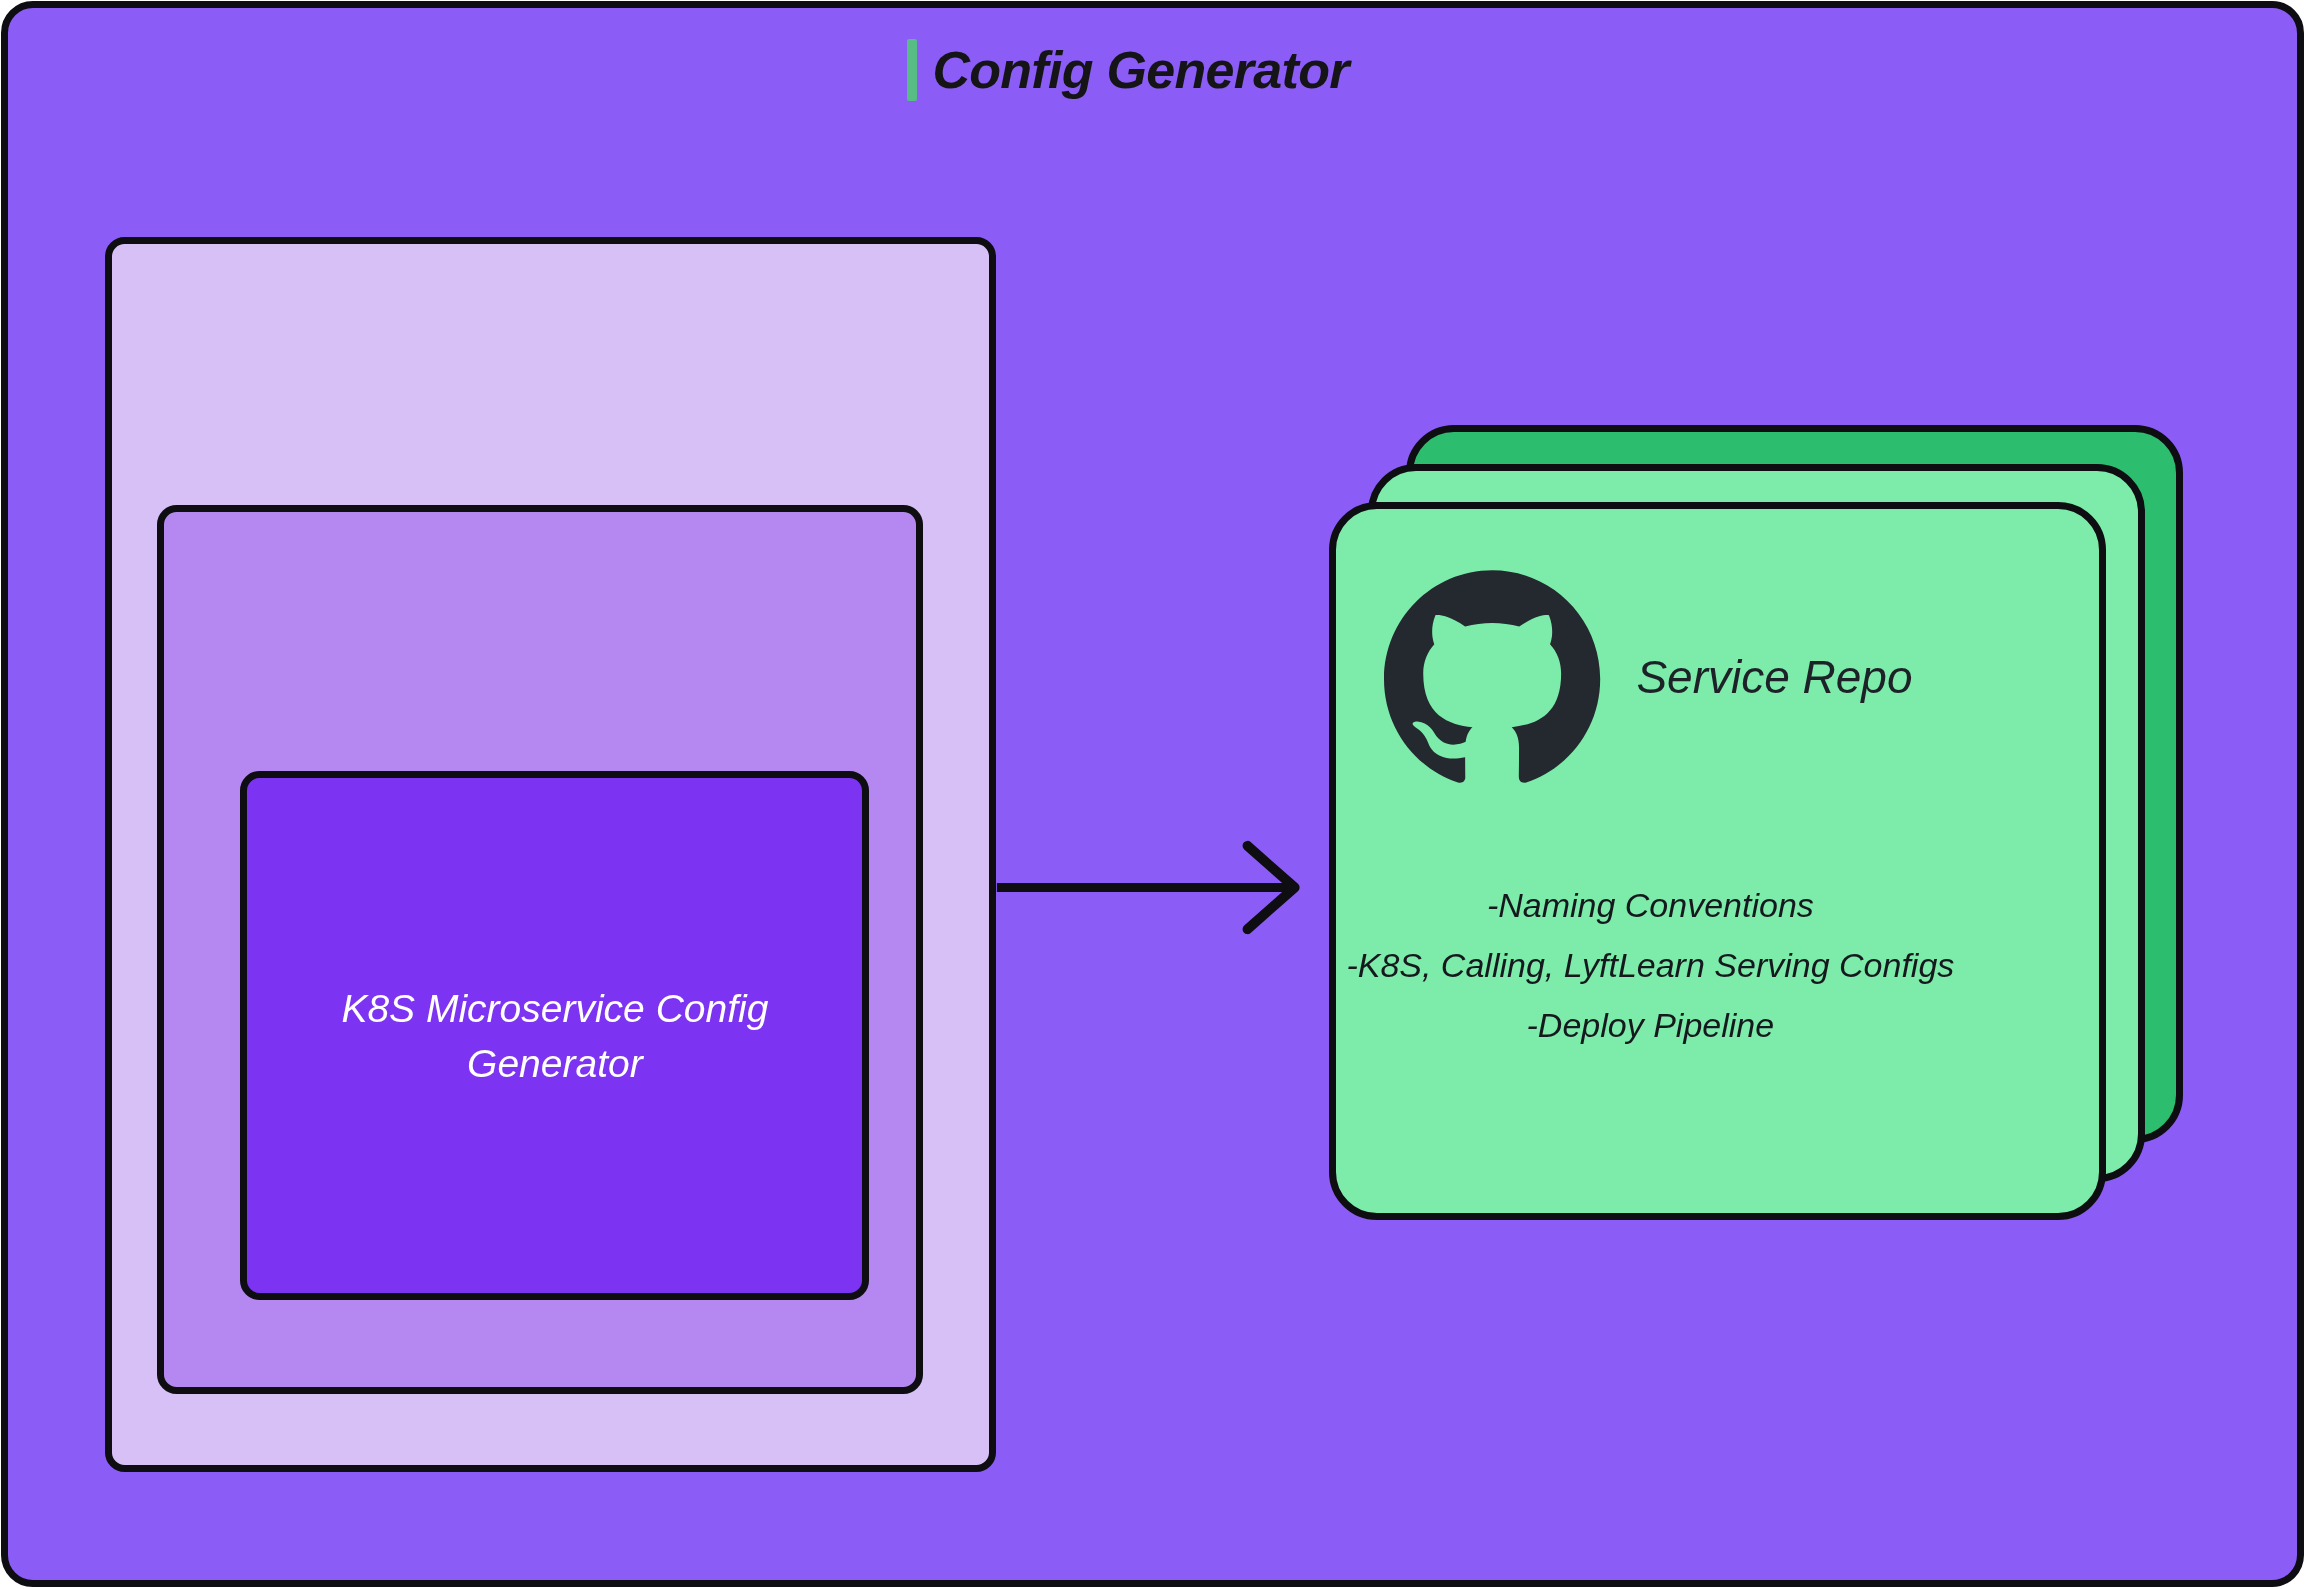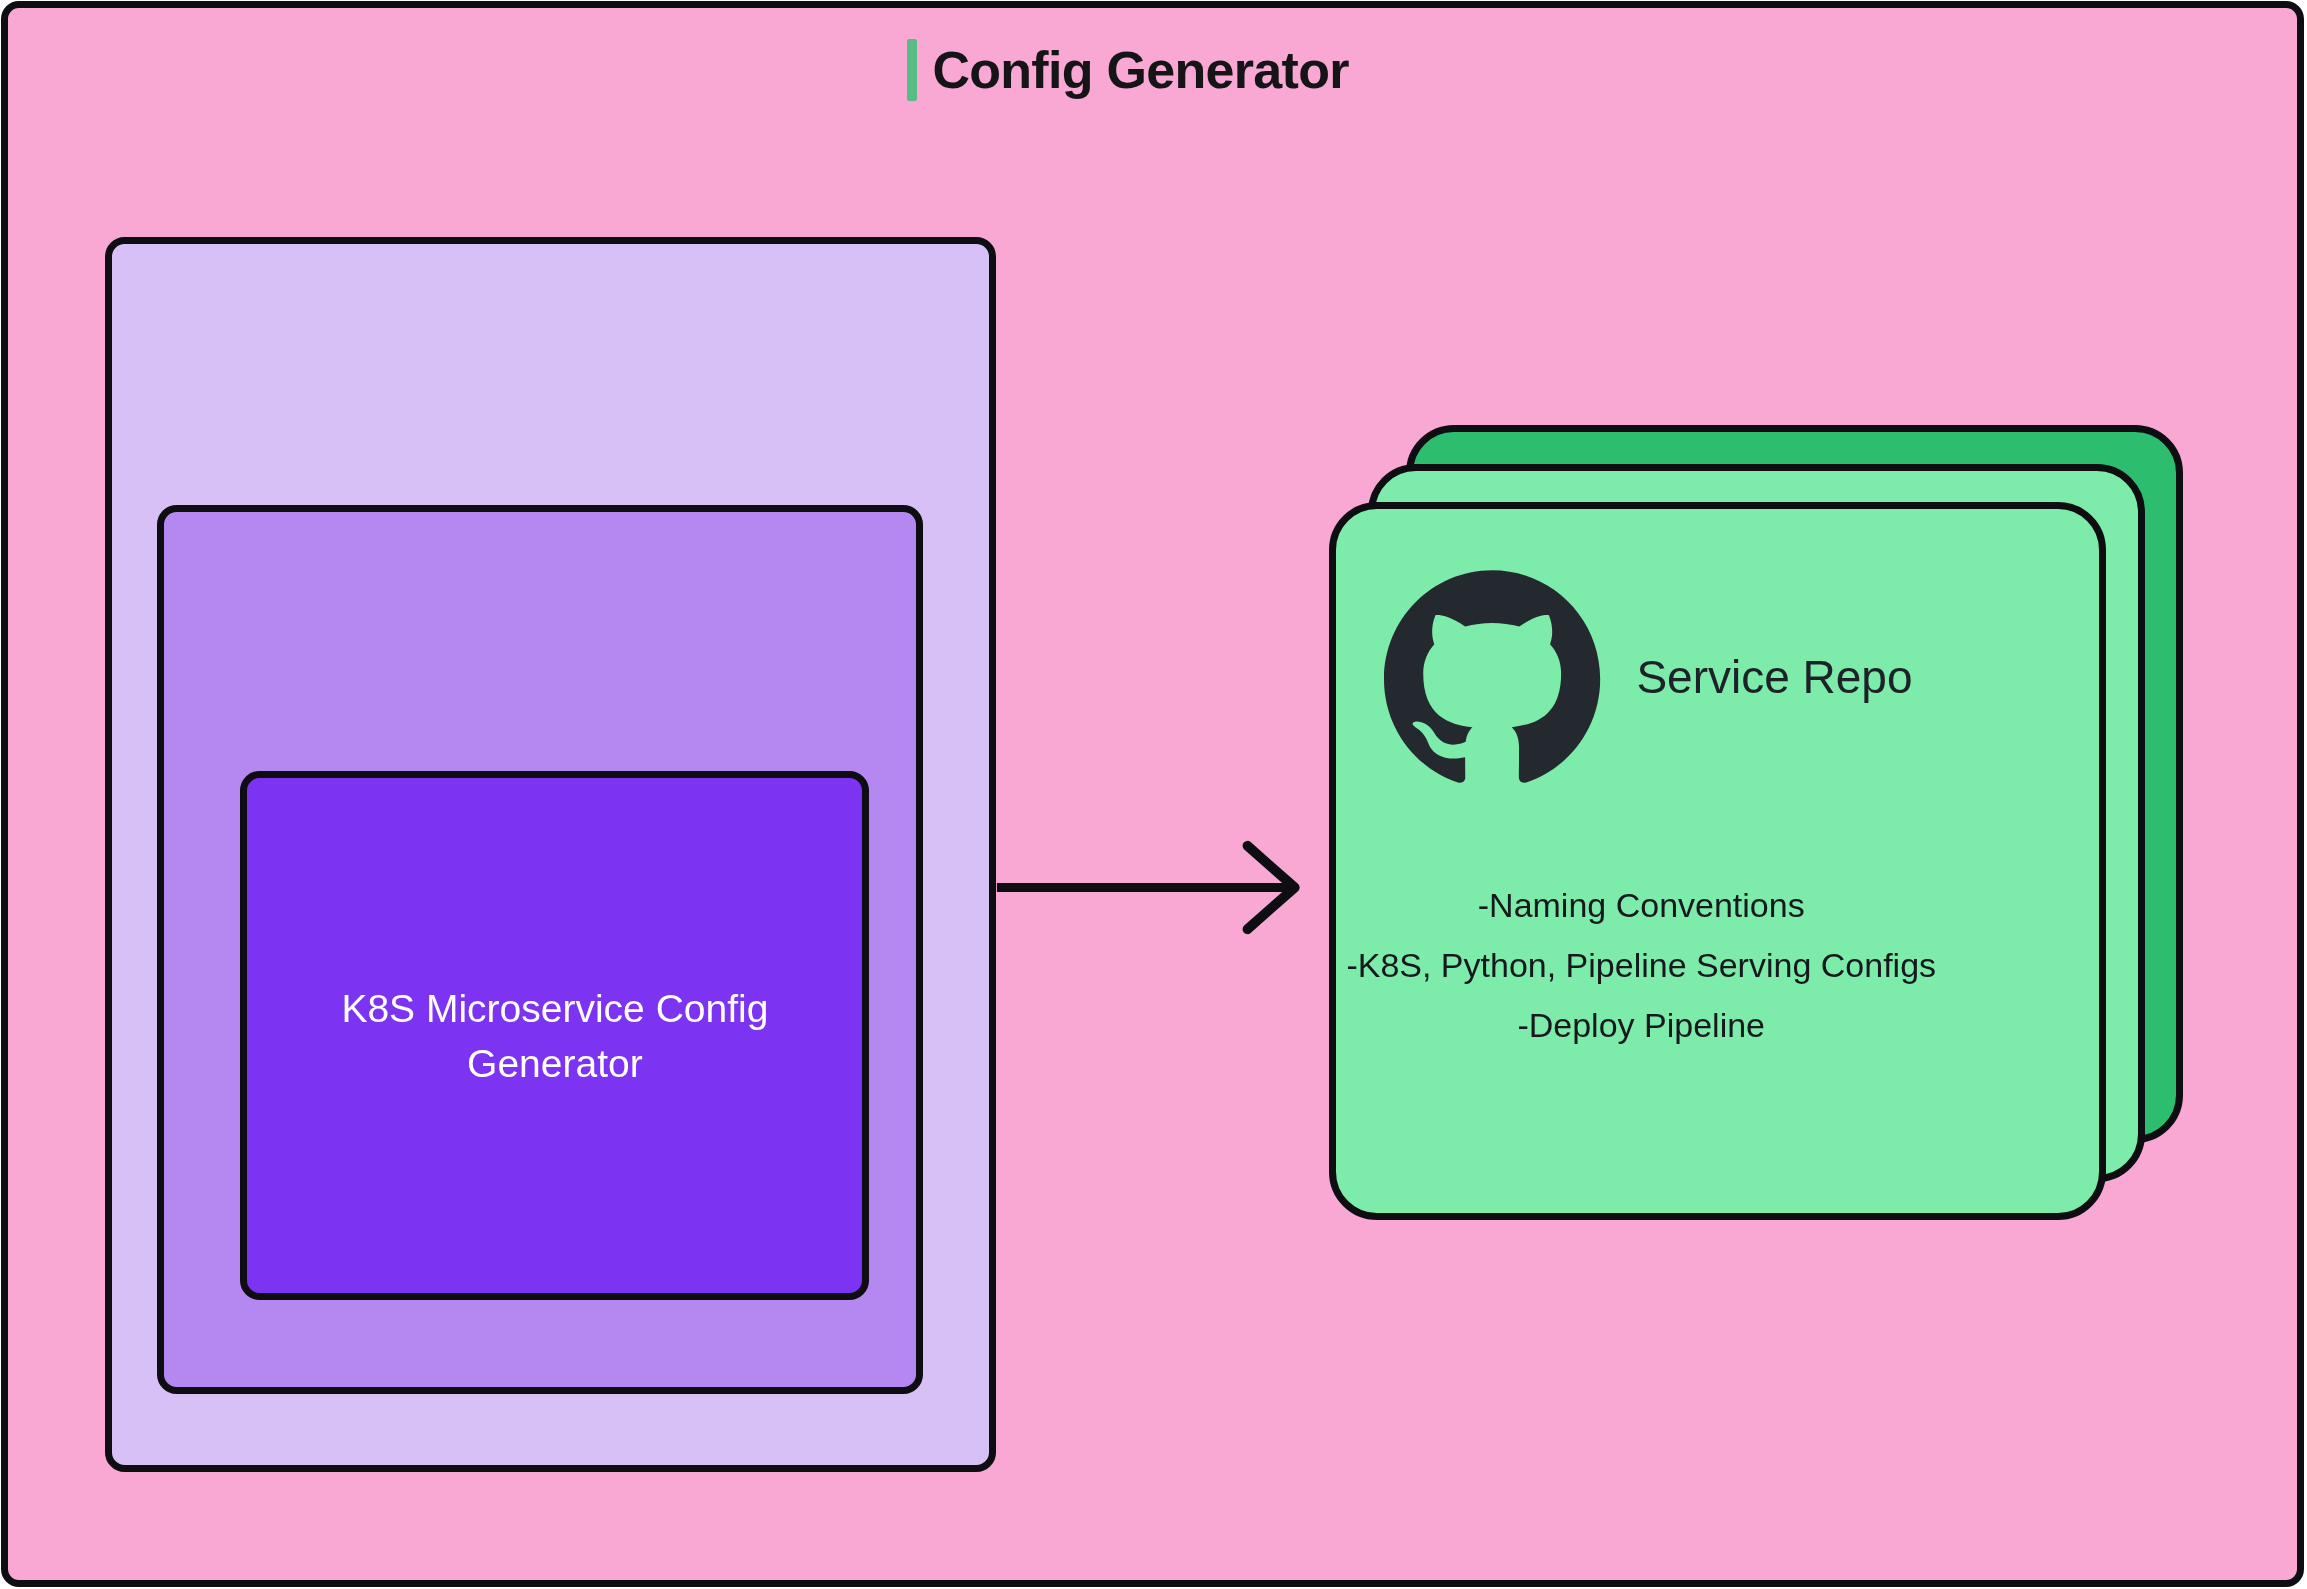--- a/index.html
+++ b/index.html
@@ -7,23 +7,24 @@
     padding: 0;
     width: 2307px;
     height: 1590px;
     background: #ffffff;
     font-family: "Liberation Sans", sans-serif;
   }
   .canvas {
     position: absolute;
     left: 1.4px; top: 1.4px;
     width: 2289px; height: 1572px;
-    background: #f9a8d4;
+    background: #8b5cf6;
     border: 7.7px solid #0d0d12;
-    border-radius: 18px;
+    border-radius: 32px;
+    font-style: italic;
   }
   
   .accent-bar {
     position: absolute;
     left: 899px; top: 31px;
     width: 9.8px; height: 62px;
     background: #57bd84;
     border-radius: 2.1px;
   }
   .page-title {
@@ -145,19 +146,19 @@
 
     <div class="repo-header">
       <svg class="github-icon" viewBox="0 0 98 96" xmlns="http://www.w3.org/2000/svg">
         <path fill-rule="evenodd" clip-rule="evenodd" fill="#24292f" d="M48.854 0C21.839 0 0 22 0 49.217c0 21.756 13.993 40.172 33.405 46.69 2.427.49 3.316-1.059 3.316-2.362 0-1.141-.08-5.052-.08-9.127-13.59 2.934-16.42-5.867-16.42-5.867-2.184-5.704-5.42-7.17-5.42-7.17-4.448-3.015.324-3.015.324-3.015 4.934.326 7.523 5.052 7.523 5.052 4.367 7.496 11.404 5.378 14.235 4.074.404-3.178 1.699-5.378 3.074-6.6-10.839-1.141-22.243-5.378-22.243-24.283 0-5.378 1.94-9.778 5.014-13.2-.485-1.222-2.184-6.275.486-13.038 0 0 4.125-1.304 13.426 5.052a46.97 46.97 0 0 1 12.214-1.63c4.125 0 8.33.571 12.213 1.63 9.302-6.356 13.427-5.052 13.427-5.052 2.67 6.763.97 11.816.485 13.038 3.155 3.422 5.015 7.822 5.015 13.2 0 18.905-11.404 23.06-22.324 24.283 1.78 1.548 3.316 4.481 3.316 9.126 0 6.6-.08 11.897-.08 13.526 0 1.304.89 2.853 3.316 2.364 19.412-6.52 33.405-24.935 33.405-46.691C97.707 22 75.788 0 48.854 0z"></path>
       </svg>
       <div class="repo-title">Service Repo</div>
     </div>
 
     <ul class="repo-bullets">
       <li>-Naming Conventions</li>
-      <li>-K8S, Python, Pipeline Serving Configs</li>
+      <li>-K8S, Calling, LyftLearn Serving Configs</li>
       <li>-Deploy Pipeline</li>
     </ul>
   </div>
 
 </div>
 
 
 </body></html>

